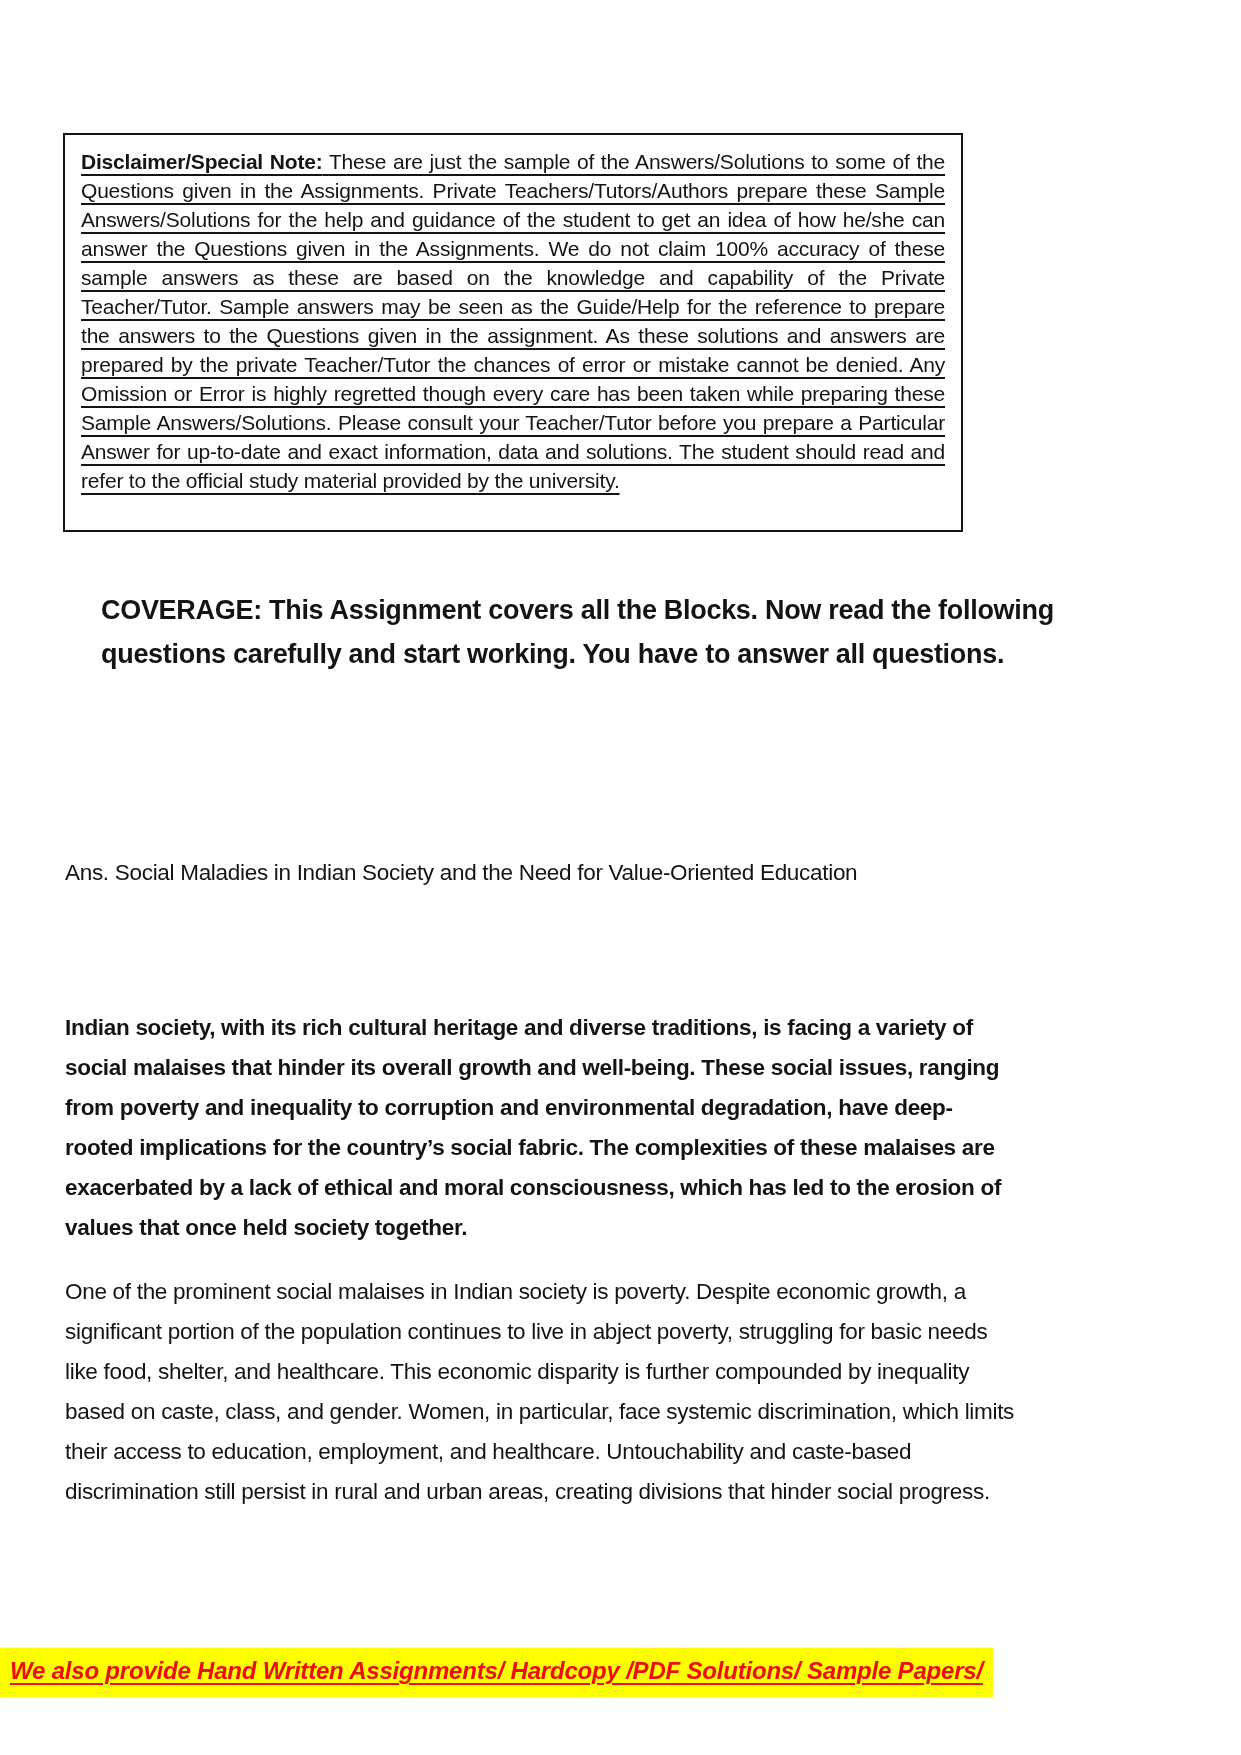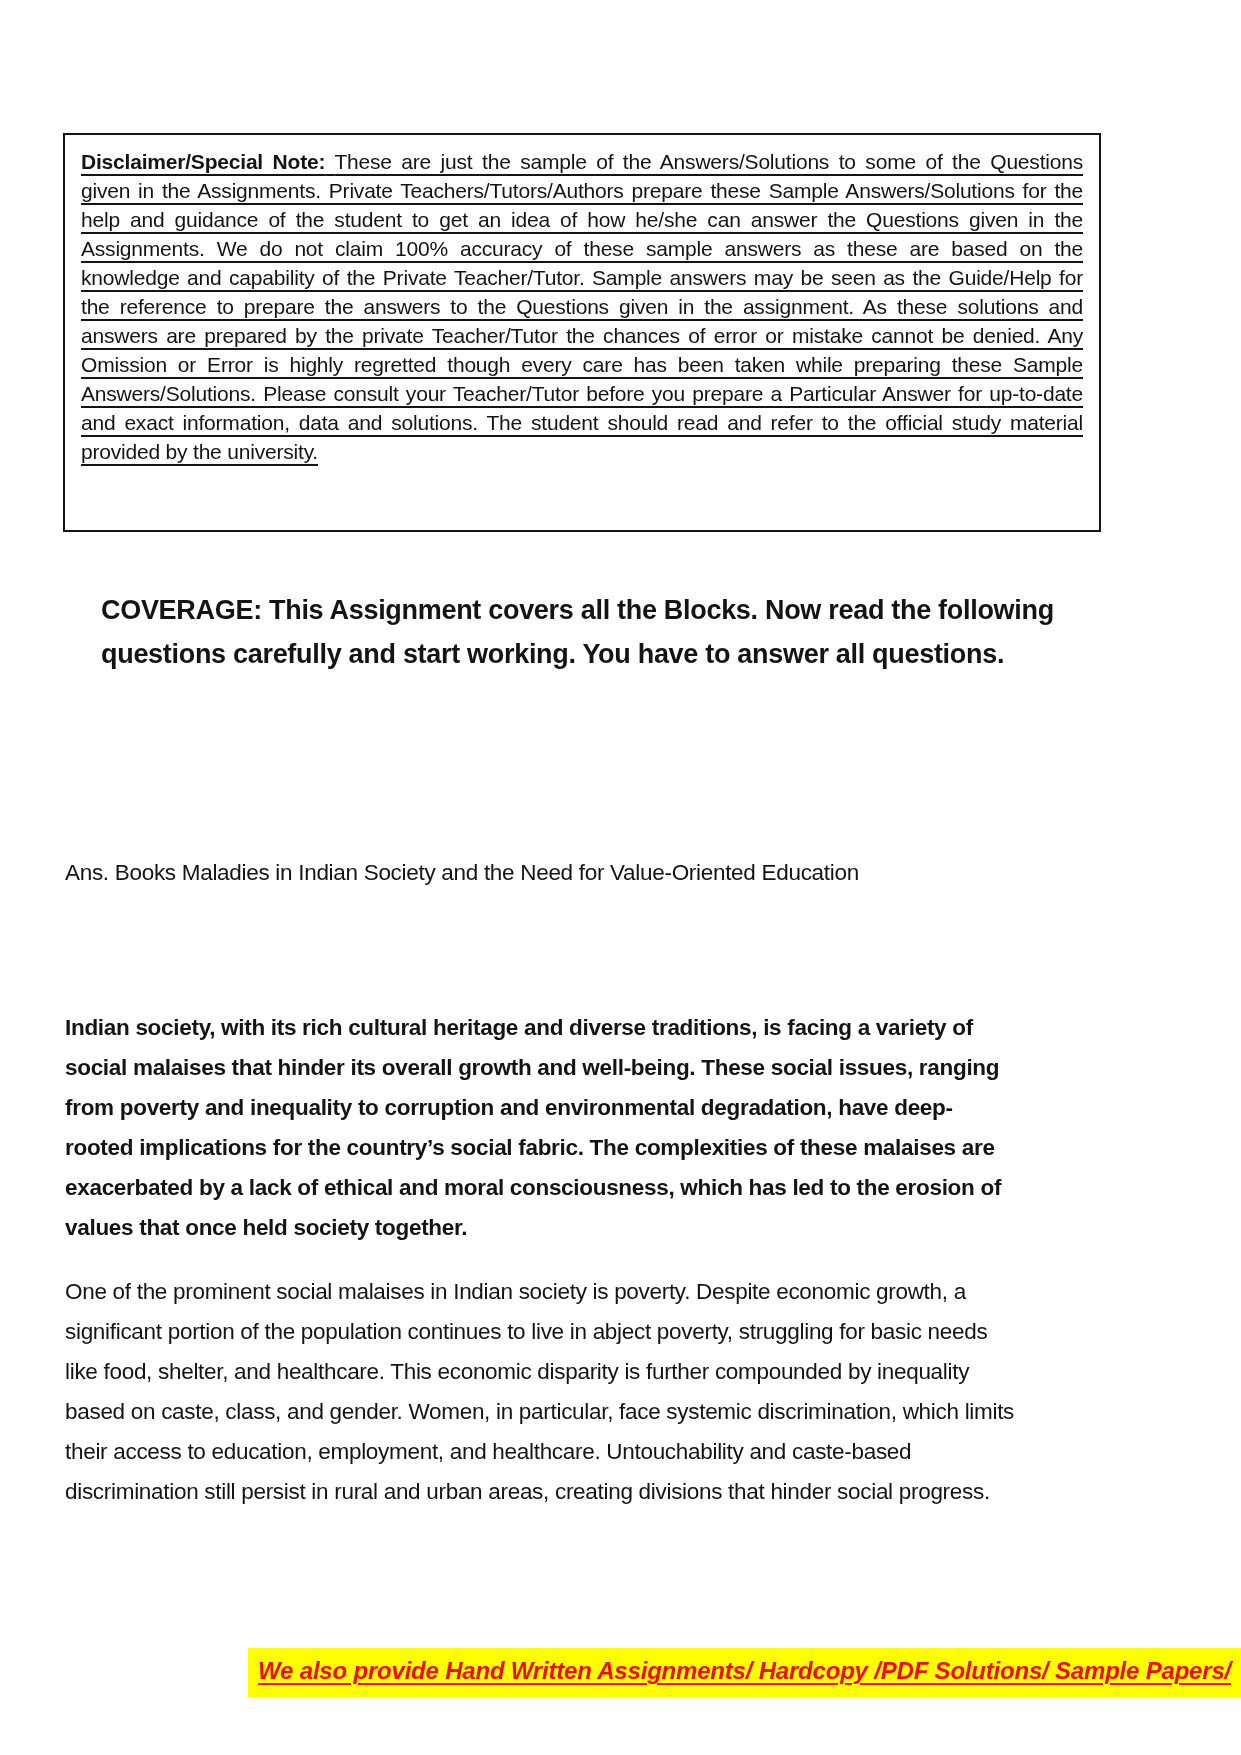--- a/index.html
+++ b/index.html
@@ -18,21 +18,21 @@
     position:relative;
     width:1241px;
     height:1755px;
     background:#ffffff;
     overflow:hidden;
   }
   
   .disclaimer-box{
     position:absolute;
     left:63px; top:133px;
-    width:1038px; height:399px;
+    width:900px; height:399px;
     border:2px solid var(--ink);
     padding:12px 16px;
   }
   .disclaimer-text{
     font-size:21px;
     line-height:29px;
     text-align:justify;
     text-decoration:underline;
     text-underline-offset:5px;
     text-decoration-thickness:1.5px;
@@ -67,21 +67,21 @@
     font-size:22.5px;
     line-height:40px;
     letter-spacing:-0.3px;
   }
   .para-1{top:1008px;font-weight:bold;}
   .para-2{top:1272px;}
   
   .promo{
     position:absolute;
     left:0; right:0; top:1648px;
-    text-align:right;
+    text-align:left;
     border-radius:17px;
   }
   .promo-line{line-height:42px;}
   .hl{
     display:inline-block;
     background:var(--highlight);
     color:var(--promo);
     font-size:24px;
     font-weight:bold;
     font-style:italic;
@@ -97,21 +97,21 @@
 
 <div class="page">
 
   <div class="disclaimer-box">
     <p class="disclaimer-text"><strong class="disclaimer-label">Disclaimer/Special Note:</strong> <span>These are just the sample of the Answers/Solutions to some of the Questions given in the Assignments. Private Teachers/Tutors/Authors prepare these Sample Answers/Solutions for the help and guidance of the student to get an idea of how he/she can answer the Questions given in the Assignments. We do not claim 100% accuracy of these sample answers as these are based on the knowledge and capability of the Private Teacher/Tutor. Sample answers may be seen as the Guide/Help for the reference to prepare the answers to the Questions given in the assignment. As these solutions and answers are prepared by the private Teacher/Tutor the chances of error or mistake cannot be denied. Any Omission or Error is highly regretted though every care has been taken while preparing these Sample Answers/Solutions. Please consult your Teacher/Tutor before you prepare a Particular Answer for up-to-date and exact information, data and solutions. The student should read and refer to the official study material provided by the university.</span></p>
   </div>
 
   <h2 class="coverage">COVERAGE: This Assignment covers all the Blocks. Now read the following questions carefully and start working. You have to answer all questions.</h2>
 
 
-  <p class="ans-heading">Ans. Books Maladies in Indian Society and the Need for Value-Oriented Education</p>
+  <p class="ans-heading">Ans. Social Maladies in Indian Society and the Need for Value-Oriented Education</p>
 
   <p class="body-para para-1">Indian society, with its rich cultural heritage and diverse traditions, is facing a variety of social malaises that hinder its overall growth and well-being. These social issues, ranging from poverty and inequality to corruption and environmental degradation, have deep-rooted implications for the country’s social fabric. The complexities of these malaises are exacerbated by a lack of ethical and moral consciousness, which has led to the erosion of values that once held society together.</p>
 
   <p class="body-para para-2">One of the prominent social malaises in Indian society is poverty. Despite economic growth, a significant portion of the population continues to live in abject poverty, struggling for basic needs like food, shelter, and healthcare. This economic disparity is further compounded by inequality based on caste, class, and gender. Women, in particular, face systemic discrimination, which limits their access to education, employment, and healthcare. Untouchability and caste-based discrimination still persist in rural and urban areas, creating divisions that hinder social progress.</p>
 
   <div class="promo">
     <div class="promo-line"><span class="hl">We also provide Hand Written Assignments/ Hardcopy /PDF Solutions/ Sample Papers/</span></div>
   </div>
 
 </div>

